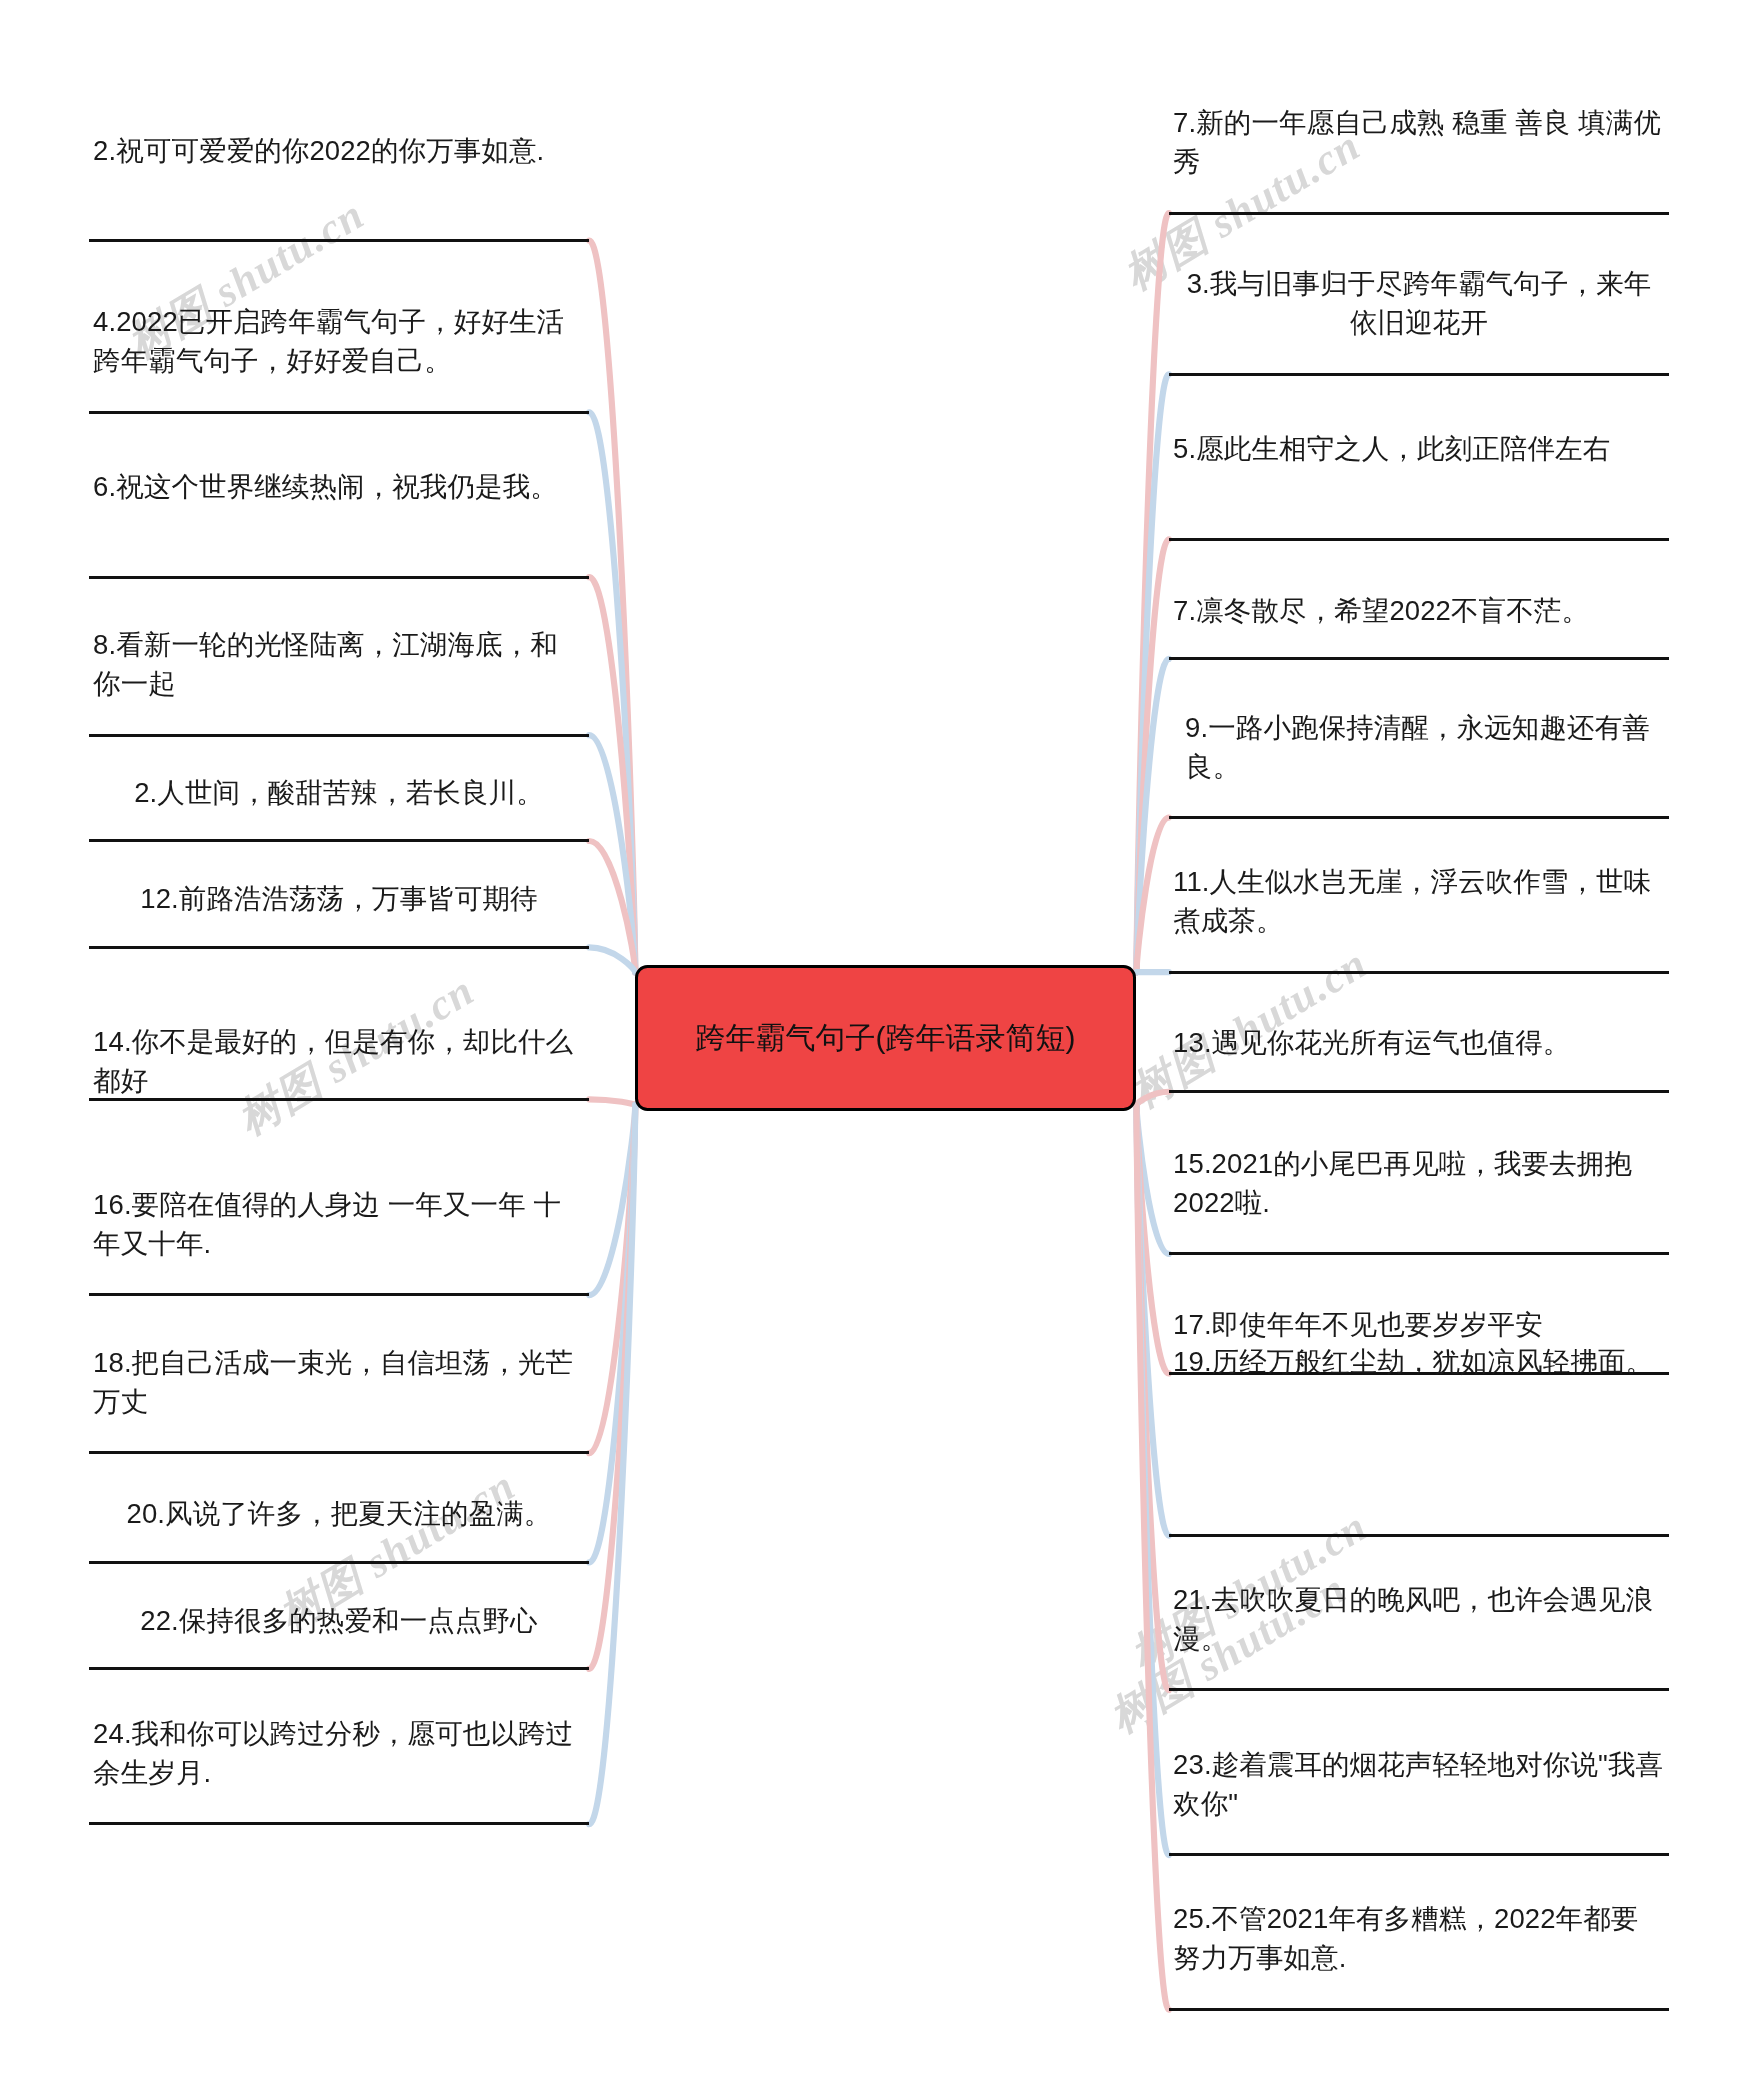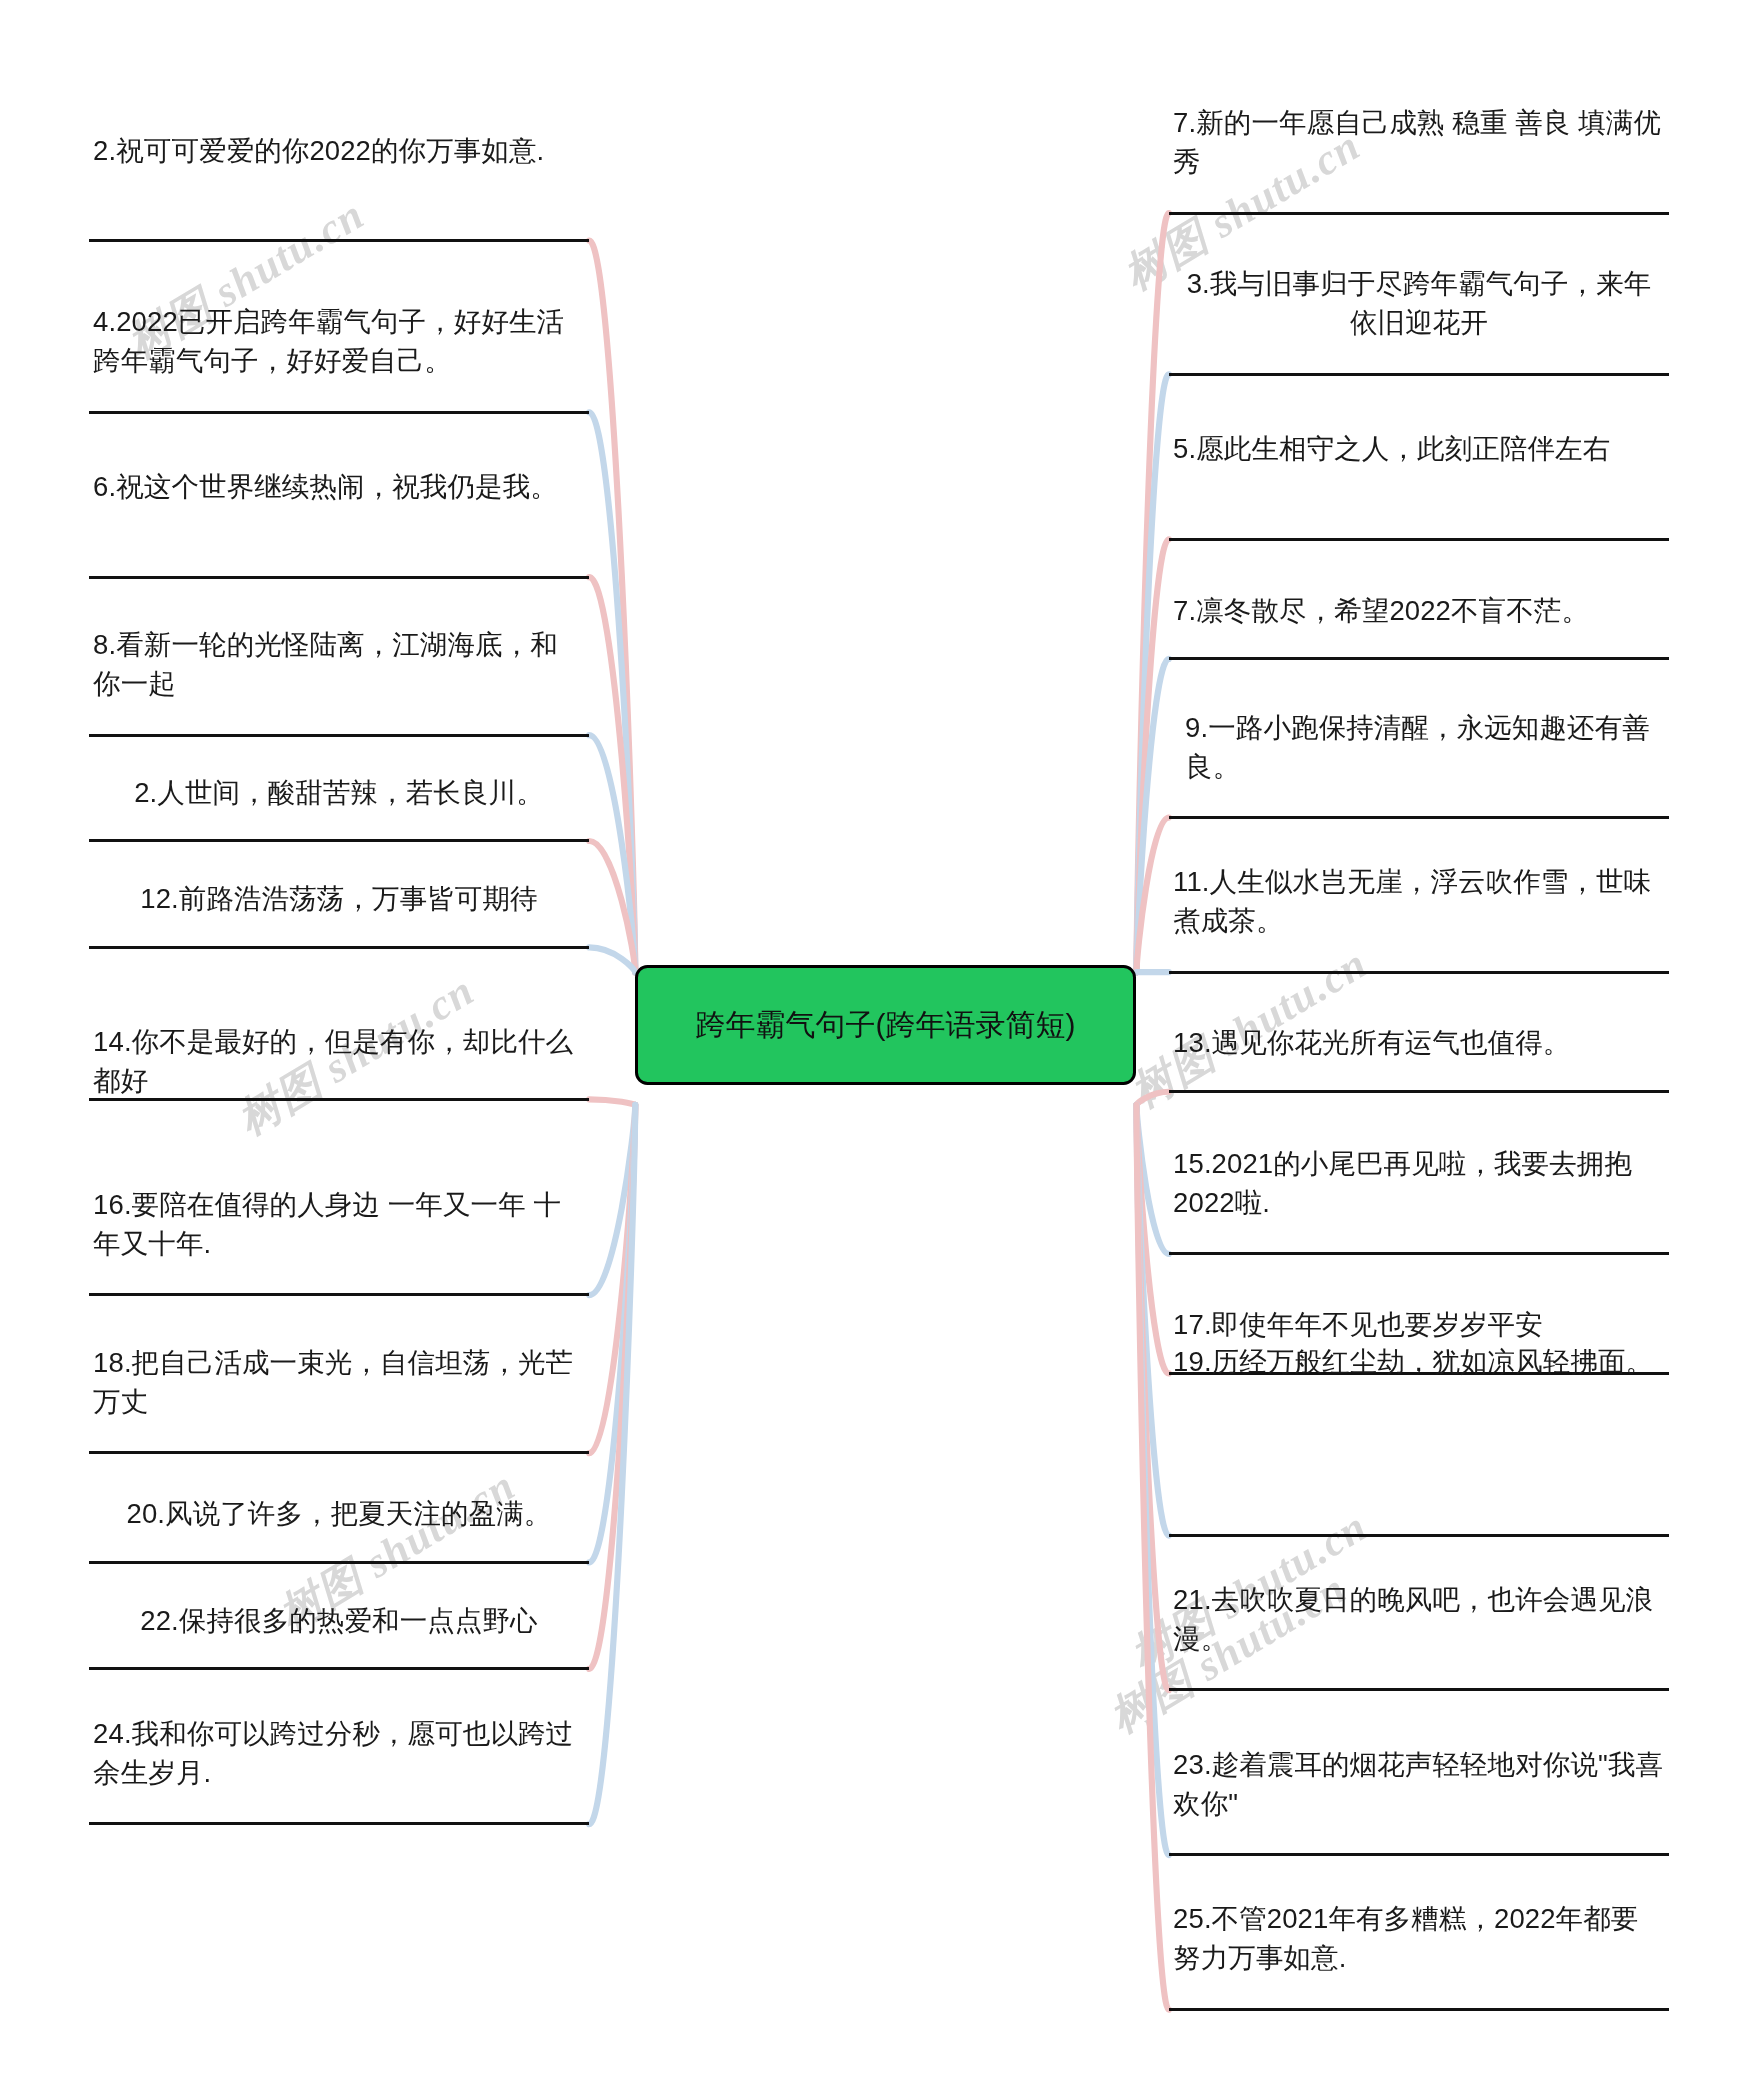--- a/index.html
+++ b/index.html
@@ -65,24 +65,24 @@
   .left .node-text  { text-align: left; }
   .right .node-text { text-align: left; }
   .left.center-al  .node-text { text-align: center; }
 
   
   #root-node {
     position: absolute;
     left: 635px;
     top: 965px;
     width: 501px;
-    height: 120px;
+    height: 146px;
     border: 3.4px solid #000000;
     border-radius: 12.4px;
-    background: #22c55e;
+    background: #ef4444;
     display: flex;
     align-items: center;
     justify-content: center;
     z-index: 5;
   }
   #root-node .root-text {
     font-size: 30px;
     line-height: 1.45;
     text-align: center;
     color: #111111;

